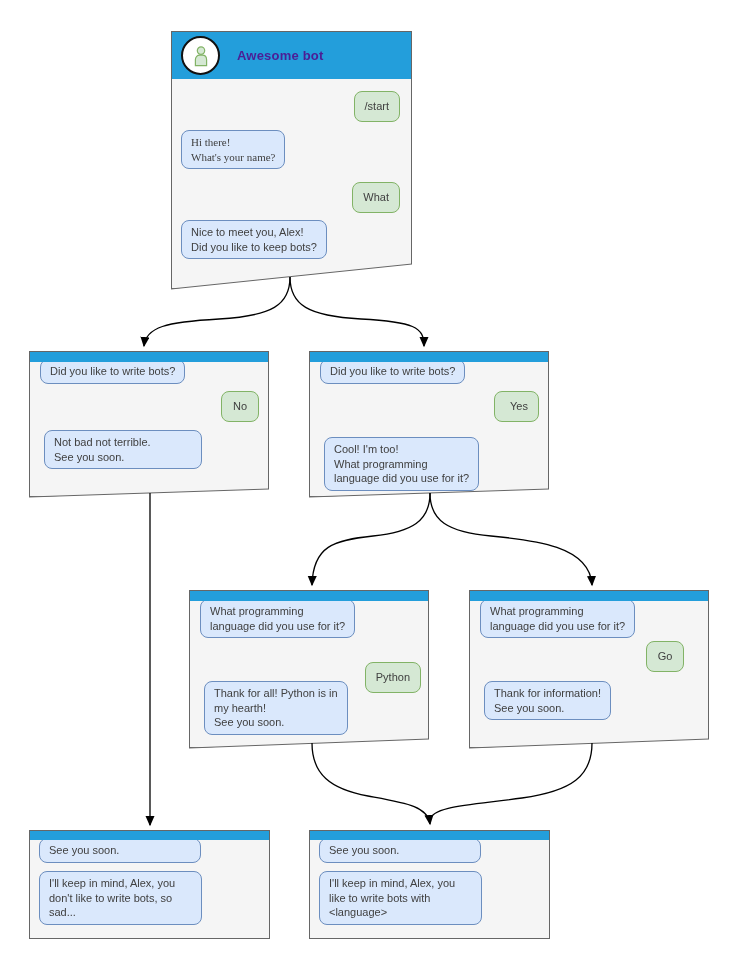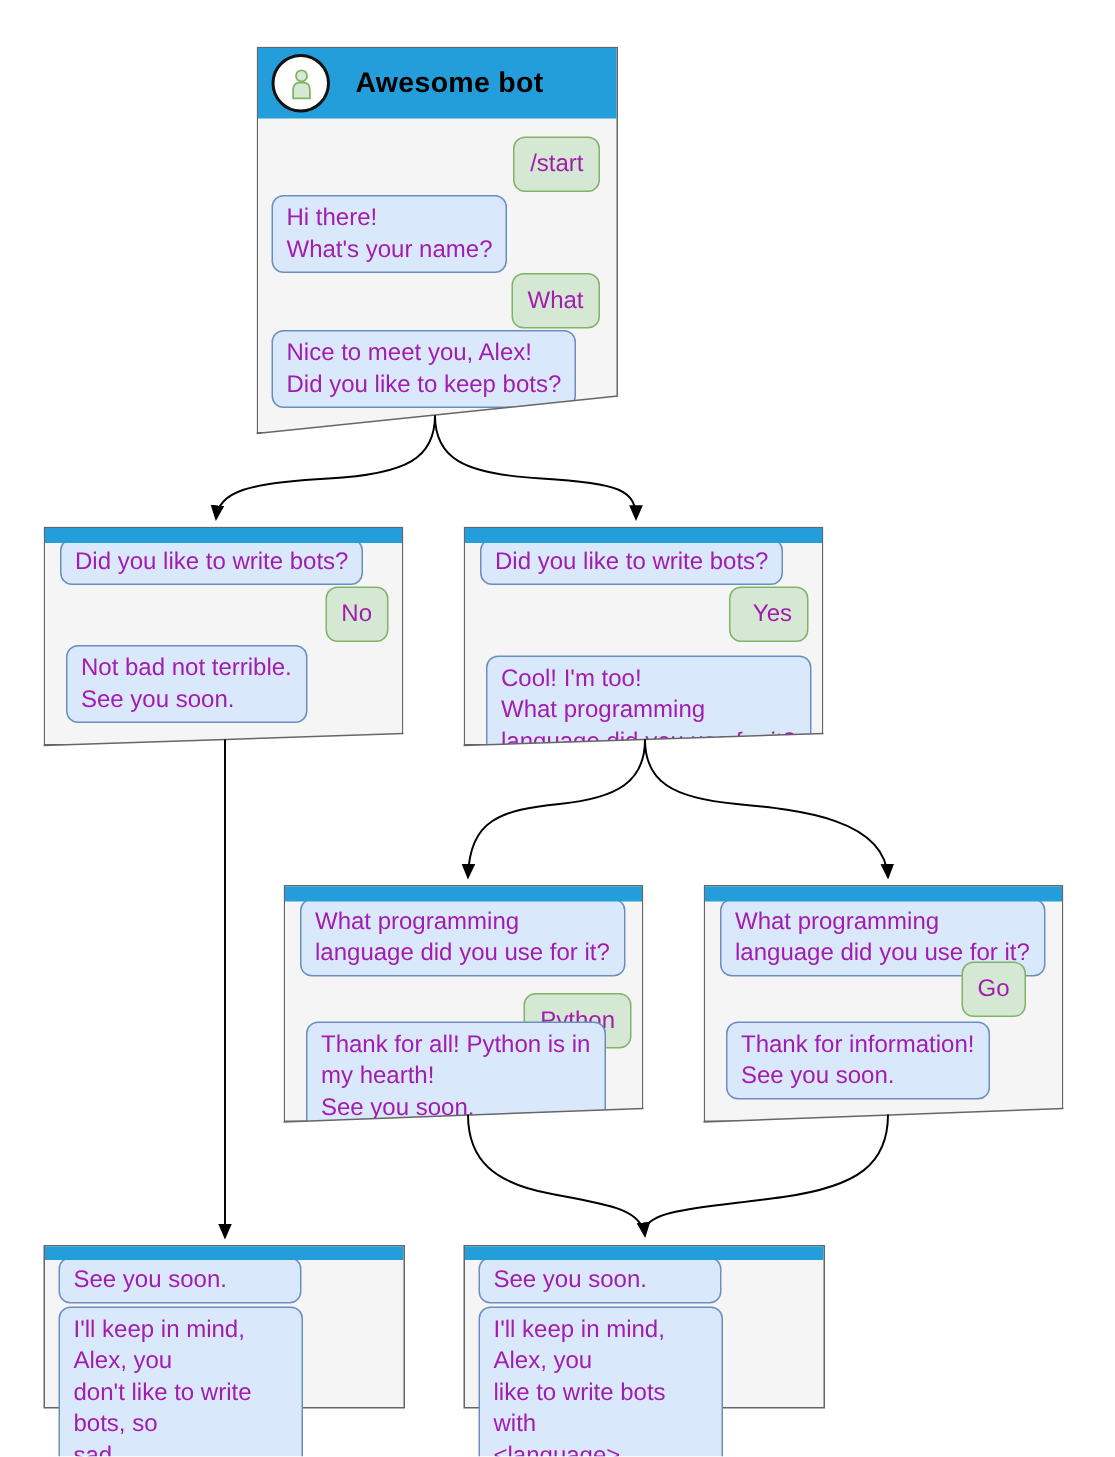--- a/index.html
+++ b/index.html
@@ -41,42 +41,42 @@
     border-radius: 50%;
     background: #ffffff;
     border: 2px solid #111111;
     display: flex;
     align-items: center;
     justify-content: center;
     flex: 0 0 auto;
   }
   .chat-title {
     margin-left: 17px;
-    color: #000000;
-    font-size: 19px;
+    color: #4c1d95;
+    font-size: 13px;
     font-weight: bold;
     letter-spacing: 0.2px;
     text-align: center;
   }
   .titlebar {
     position: absolute;
     top: 0; left: 0; right: 0;
     height: 10px;
     background: #239EDB;
     z-index: 3;
   }
   .titlebar.thin { height: 9px; }
 
   .bubble {
     position: absolute;
     z-index: 2;
     box-sizing: border-box;
-    font-size: 16px;
+    font-size: 11px;
     line-height: 1.32;
-    color: #a21caf;
+    color: #404040;
     white-space: pre-line;
     border-radius: 8px;
     padding: 4px 9px;
   }
   .bubble.bot {
     background: #DAE8FC;
     border: 1px solid #6C8EBF;
   }
   .bubble.user {
     background: #D5E8D4;
@@ -103,21 +103,21 @@
     <div class="chat-header">
       <span class="avatar">
         <svg width="24" height="24" viewBox="0 0 24 24">
           <circle cx="12" cy="6.6" r="3.7" fill="#D5E8D4" stroke="#82B366" stroke-width="1.2"></circle>
           <path d="M6.4 21.6 V15.8 C6.4 12.8 8.4 11.1 10.7 11.1 h2.6 c2.3 0 4.3 1.7 4.3 4.7 v5.8 z" fill="#D5E8D4" stroke="#82B366" stroke-width="1.2"></path>
         </svg>
       </span>
       <span class="chat-title">Awesome bot</span>
     </div>
     <div class="bubble user" style="right:11px; top:59px;">/start</div>
-    <div class="bubble bot" style="left:9px; top:98px;">Hi there!
+    <div class="bubble bot" style="left:9px; top:98px;font-family:Liberation Serif, serif;">Hi there!
 What's your name?</div>
     <div class="bubble user" style="right:11px; top:150px;">What</div>
     <div class="bubble bot" style="left:9px; top:188px;">Nice to meet you, Alex!
 Did you like to keep bots?</div>
   </div>
 
   <div class="window slant-8" style="left:29px; top:351px; width:240px; height:146px;">
     <div class="titlebar"></div>
     <div class="bubble bot" style="left:10px; top:7px;">Did you like to write bots?</div>
     <div class="bubble user" style="right:9px; top:39px;">No</div>

